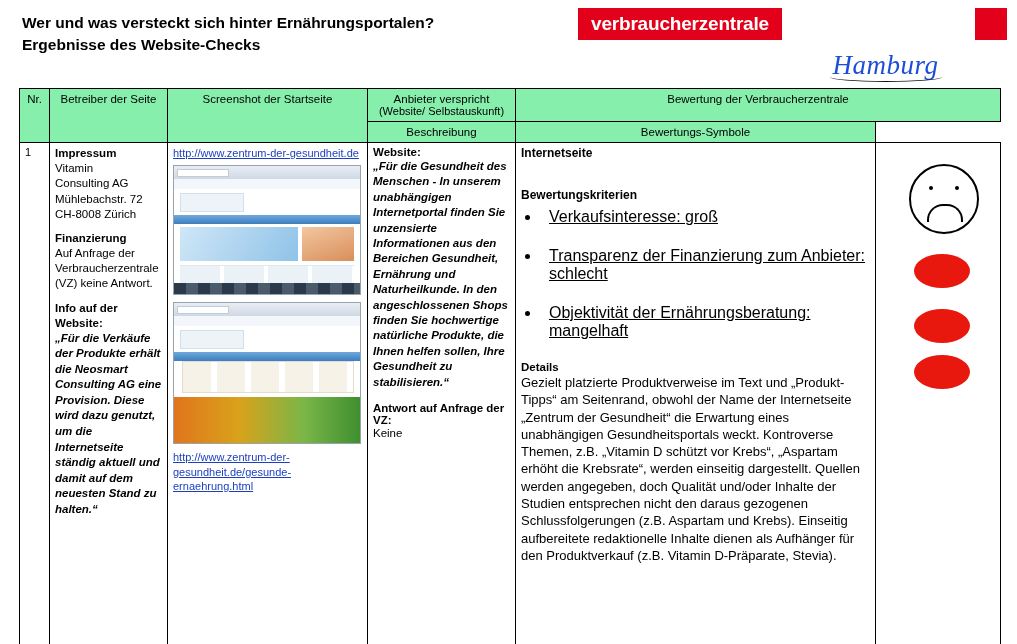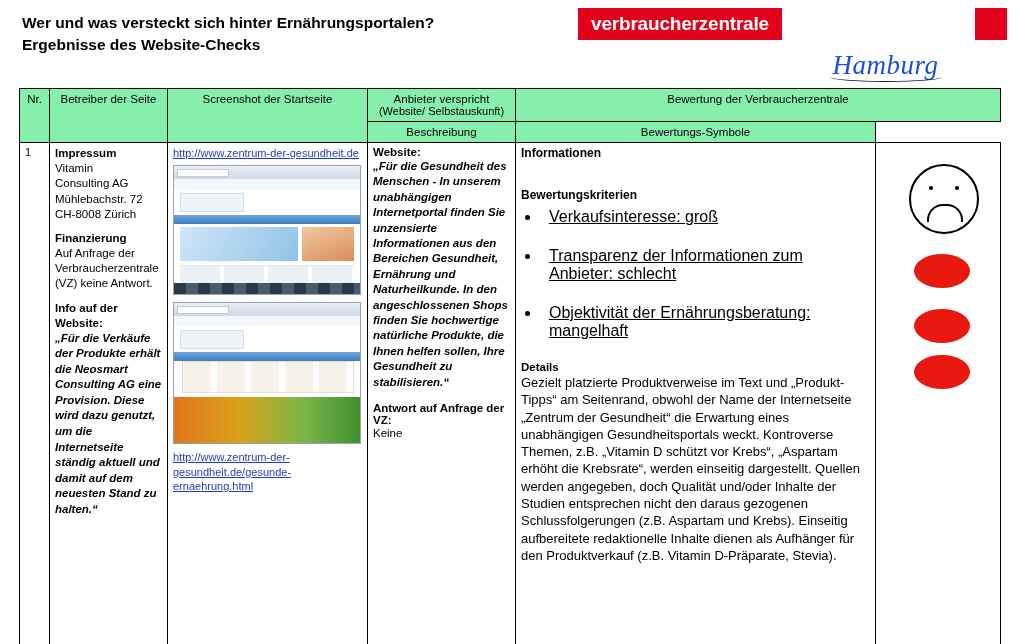--- a/index.html
+++ b/index.html
@@ -393,26 +393,26 @@
 
         <td class="anbieter">
           <div class="lbl">Website:</div>
           <div class="quote">„Für die Gesundheit des Menschen - In unserem unabhängigen Internetportal finden Sie unzensierte Informationen aus den Bereichen Gesundheit, Ernährung und Naturheilkunde. In den angeschlossenen Shops finden Sie hochwertige natürliche Produkte, die Ihnen helfen sollen, Ihre Gesundheit zu stabilisieren.“</div>
           <div class="gap"></div>
           <div class="lbl">Antwort auf Anfrage der VZ:</div>
           <div class="plain">Keine</div>
         </td>
 
         <td class="bew">
-          <div class="h">Informationen</div>
+          <div class="h">Internetseite</div>
           <div class="spacer"></div>
           <div class="h">Bewertungskriterien</div>
           <ul>
             <li>Verkaufsinteresse: groß</li>
-            <li>Transparenz der Informationen zum Anbieter: schlecht</li>
+            <li>Transparenz der Finanzierung zum Anbieter: schlecht</li>
             <li>Objektivität der Ernährungsberatung: mangelhaft</li>
           </ul>
           <div class="details-h">Details</div>
           <div class="details-p">Gezielt platzierte Produktverweise im Text und „Produkt-Tipps“ am Seitenrand, obwohl der Name der Internetseite „Zentrum der Gesundheit“ die Erwartung eines unabhängigen Gesundheitsportals weckt. Kontroverse Themen, z.B. „Vitamin D schützt vor Krebs“, „Aspartam erhöht die Krebsrate“, werden einseitig dargestellt. Quellen werden angegeben, doch Qualität und/oder Inhalte der Studien entsprechen nicht den daraus gezogenen Schlussfolgerungen (z.B. Aspartam und Krebs). Einseitig aufbereitete redaktionelle Inhalte dienen als Aufhänger für den Produktverkauf (z.B. Vitamin D-Präparate, Stevia).</div>
         </td>
 
         <td>
           <div class="symbols">
             <div class="face">
               <span class="eye l"></span>

